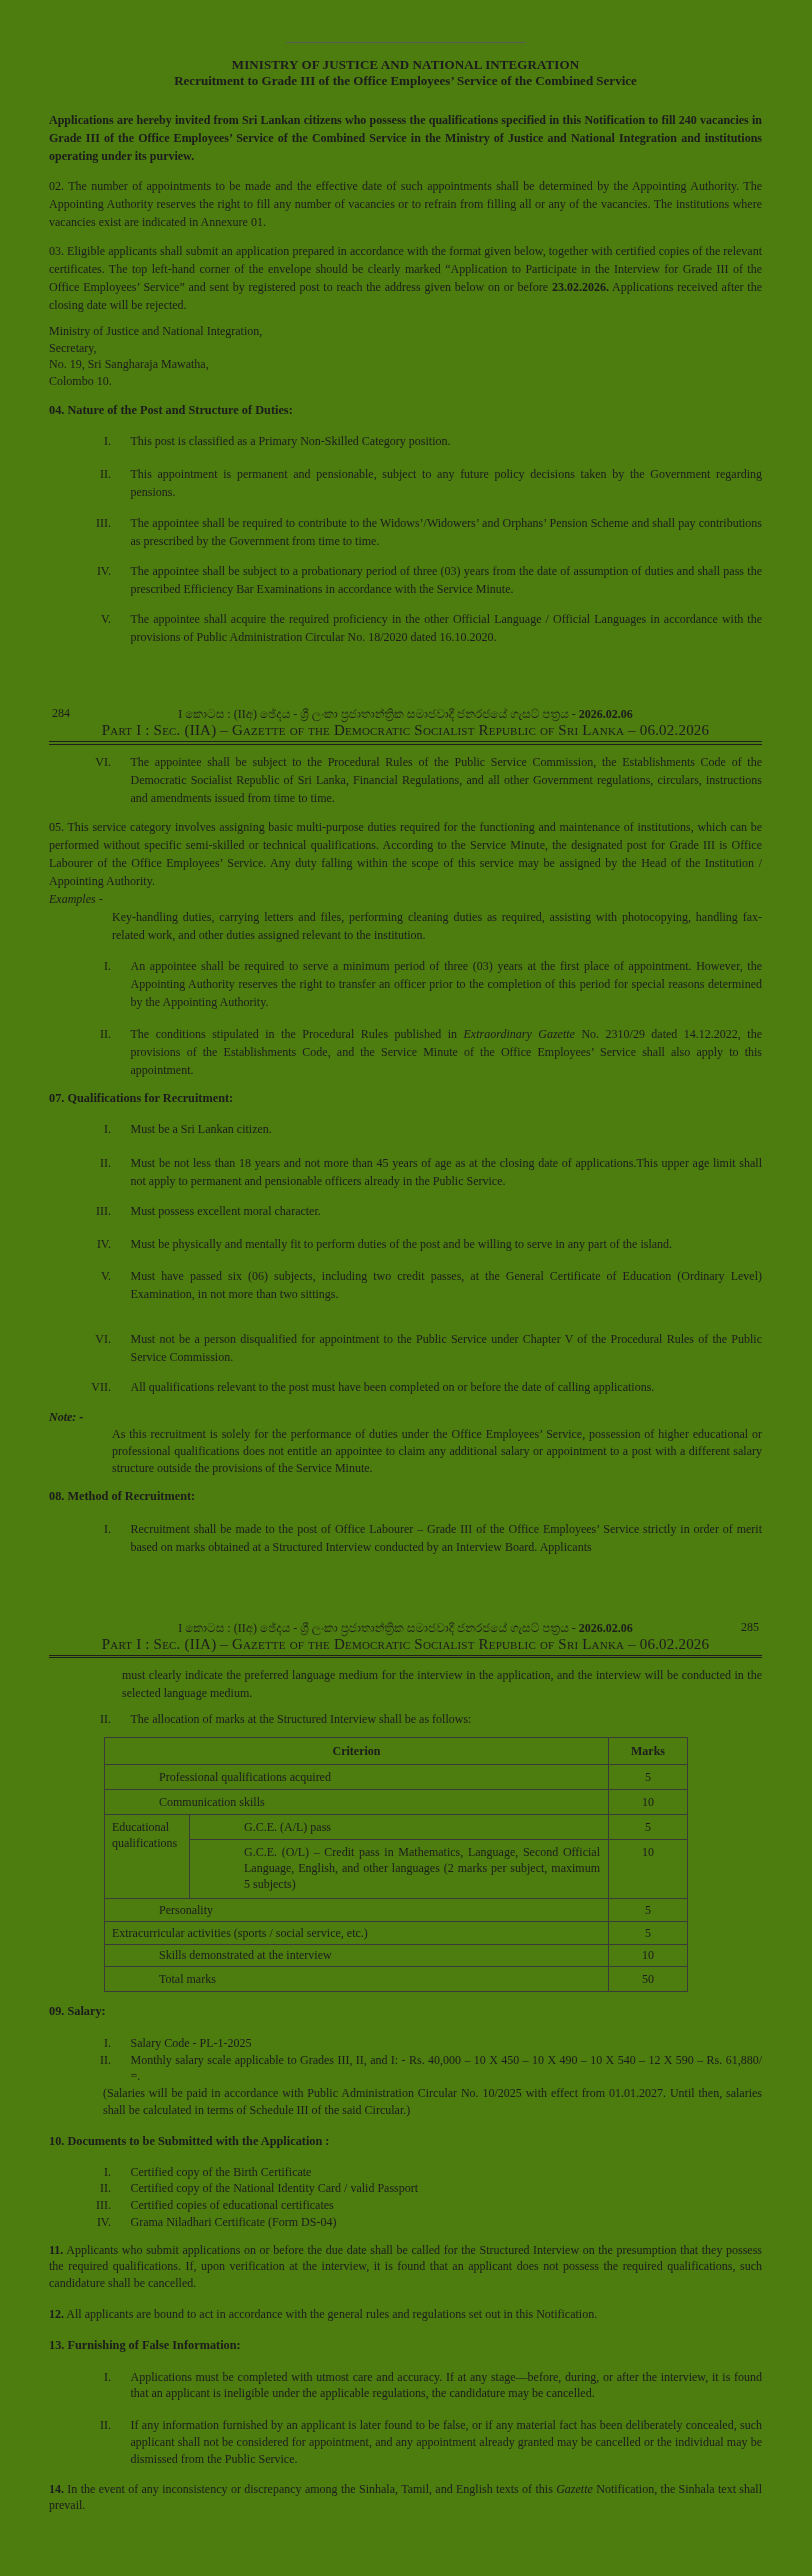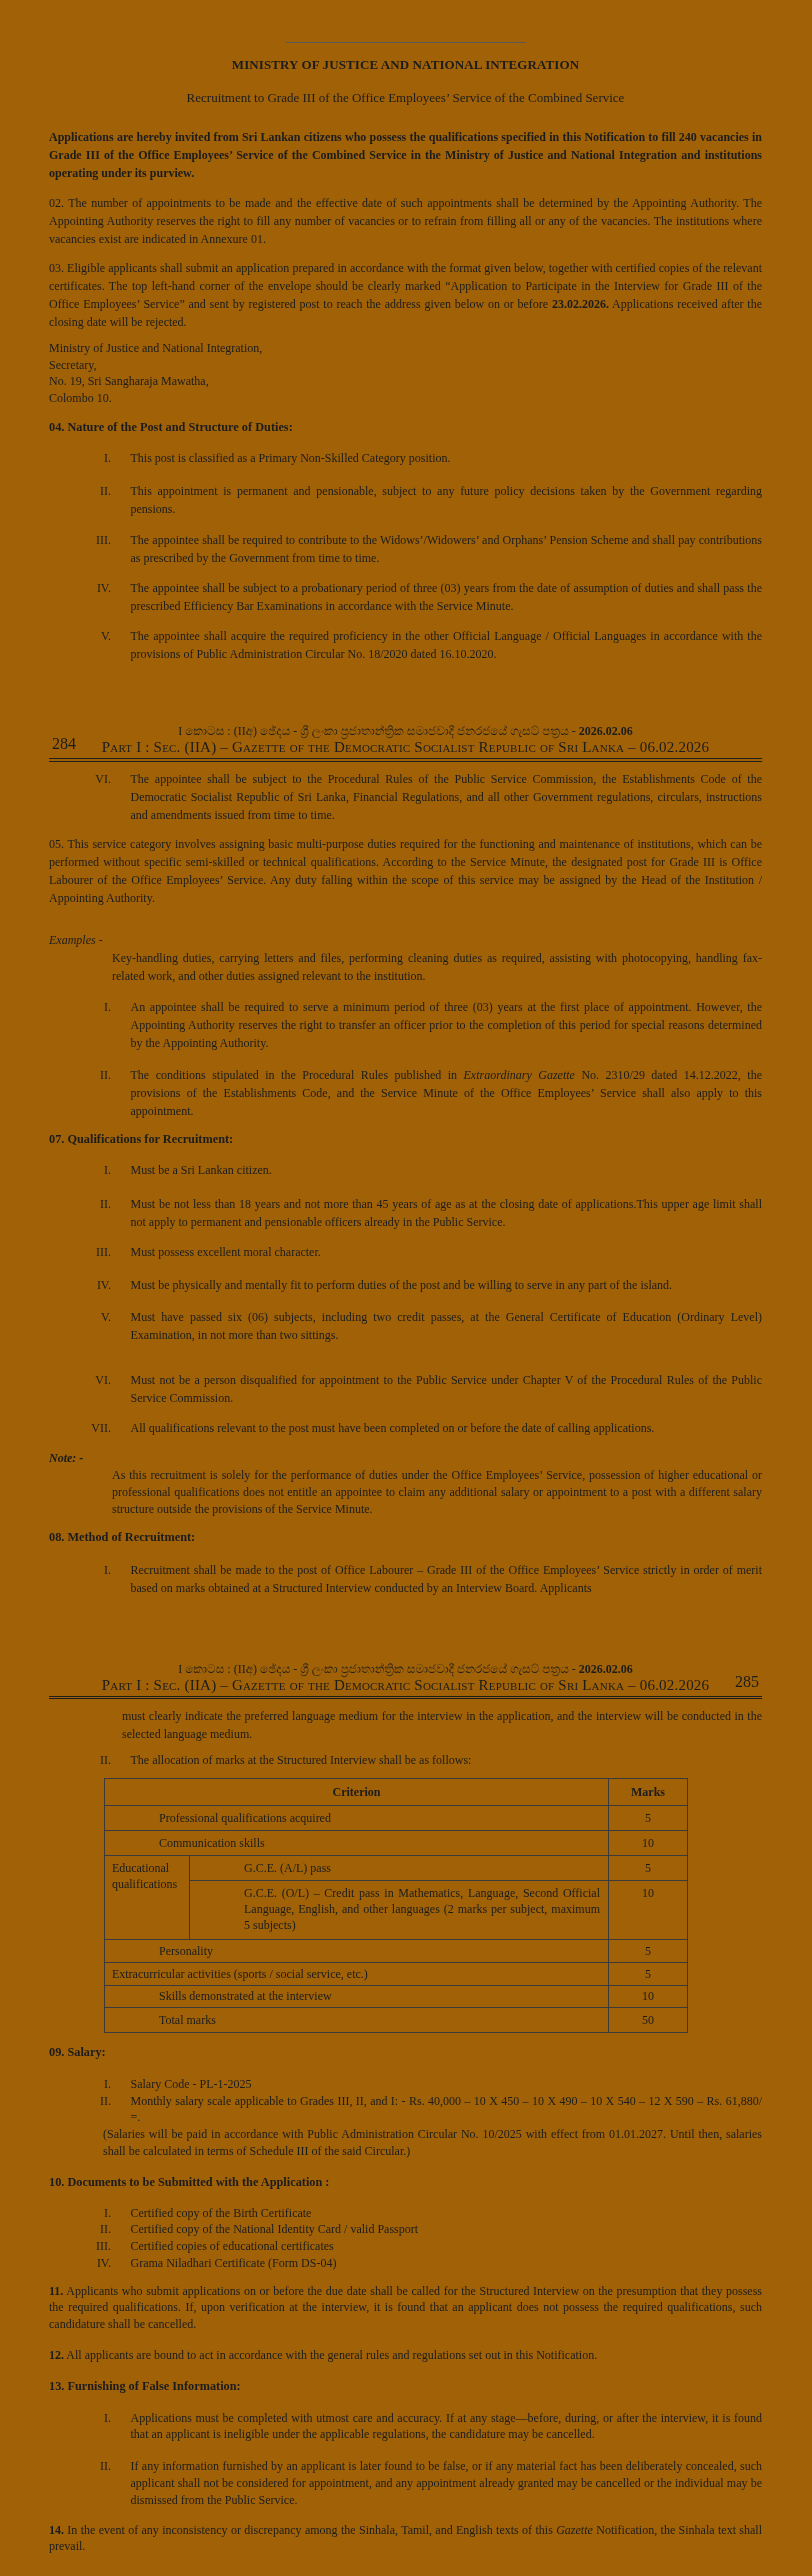--- a/index.html
+++ b/index.html
@@ -1,57 +1,57 @@
 <!DOCTYPE html>
 <html style="font-size:9.2px"><head>
 <meta charset="utf-8">
 <style>
   html,body{margin:0;padding:0;background:#ffffff;}
   .page{
     position:relative;
     width:812px;height:2576px;
     box-sizing:border-box;
     padding:0 50px 0 49px;
-    background:#a16207;
+    background:#4d7c0f;
     color:#1c1c1c;
     font-family:"Liberation Serif", serif;
     font-size:12px;line-height:17px;
     overflow:hidden;
   }
   .center{text-align:center;}
   .just{text-align:justify;}
   .b{font-weight:bold;}
   .i{font-style:italic;}
   .top-rule{width:240px;height:0;border-top:1.7px solid #5a5a5a;margin:42px auto 0;}
   .doc-title{margin-top:13.7px;font-size:13px;line-height:16px;font-weight:bold;letter-spacing:0.1px;}
-  .doc-subtitle{margin-top:17px;font-size:13px;line-height:16px;font-weight:normal;text-align:center;}
+  .doc-subtitle{font-size:13px;line-height:16px;font-weight:bold;text-align:center;}
   .para{margin:0;}
   .p01{margin-top:22px;line-height:18px;font-weight:bold;}
   .p02{margin-top:12.6px;line-height:18px;}
   .p03{margin-top:10.3px;line-height:18px;}
   .address{margin-top:9.7px;line-height:16.6px;}
   .h{font-weight:bold;font-size:12.3px;}
   .h04{margin-top:12.6px;}
   .item{display:flex;line-height:18px;}
   .item .num{flex:none;width:62px;text-align:right;}
   .item .txt{flex:1;padding-left:19.5px;text-align:justify;}
   .mt22{margin-top:12.6px;}.mt27{margin-top:15.5px;}.mt21{margin-top:12px;}
   .mt26{margin-top:15px;}.mt25{margin-top:14.3px;}.mt24{margin-top:13.7px;}
   .mt20{margin-top:11.4px;}.mt14{margin-top:8px;}.mt48{margin-top:27.5px;}
   .pagehead{position:relative;text-align:center;}
   .ph284{margin-top:59px;}
   .ph285{margin-top:63px;}
   .ph-sinhala{font-size:12px;line-height:18.3px;font-family:Liberation Serif, serif;}
   .ph-english{font-size:15px;line-height:15.5px;font-variant:small-caps;letter-spacing:0.2px;}
-  .ph-num{position:absolute;top:13px;font-size:16px;font-variant:normal;font-family:Liberation Serif, serif;}
+  .ph-num{position:absolute;top:0;font-size:12px;font-variant:normal;font-family:Liberation Serif, serif;}
   .ph-num.left{left:2.9px;}
   .ph-num.right{right:2.9px;}
   .dbl-rule{height:1.7px;border-top:1.7px solid #1f1f1f;border-bottom:1.1px solid #1f1f1f;margin-top:2.3px;}
   .p05{margin-top:11px;line-height:18px;}
-  .examples-label{margin-top:25px;font-style:italic;}
+  .examples-label{margin-top:1px;font-style:italic;}
   .examples-body{margin-left:63px;line-height:18px;}
   .note-label{margin-top:13.7px;font-weight:bold;font-style:italic;}
   .note-body{margin-left:63px;line-height:16.6px;}
   .cont-block{margin-top:7.4px;margin-left:73px;line-height:18px;text-align:justify;}
   .marks-table{border-collapse:collapse;margin:9.7px 0 0 55px;width:584px;table-layout:fixed;}
   .marks-table td,.marks-table th{
     border:1.1px solid #3a3a3a;
     font-size:12px;line-height:16px;font-weight:normal;
     padding:4px 5.7px;vertical-align:middle;
   }

